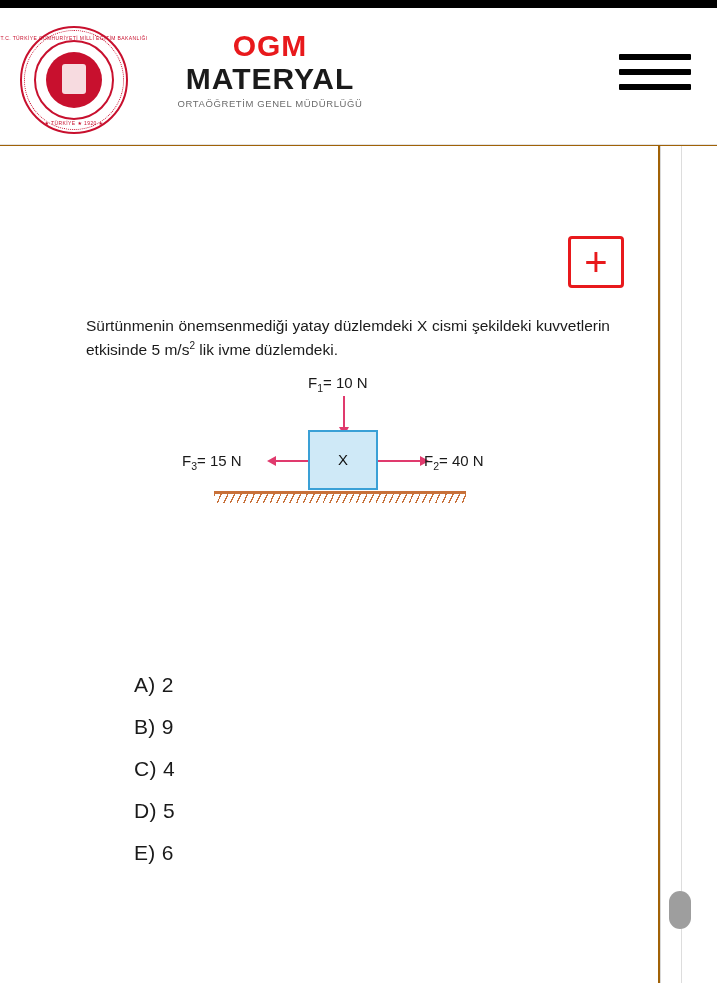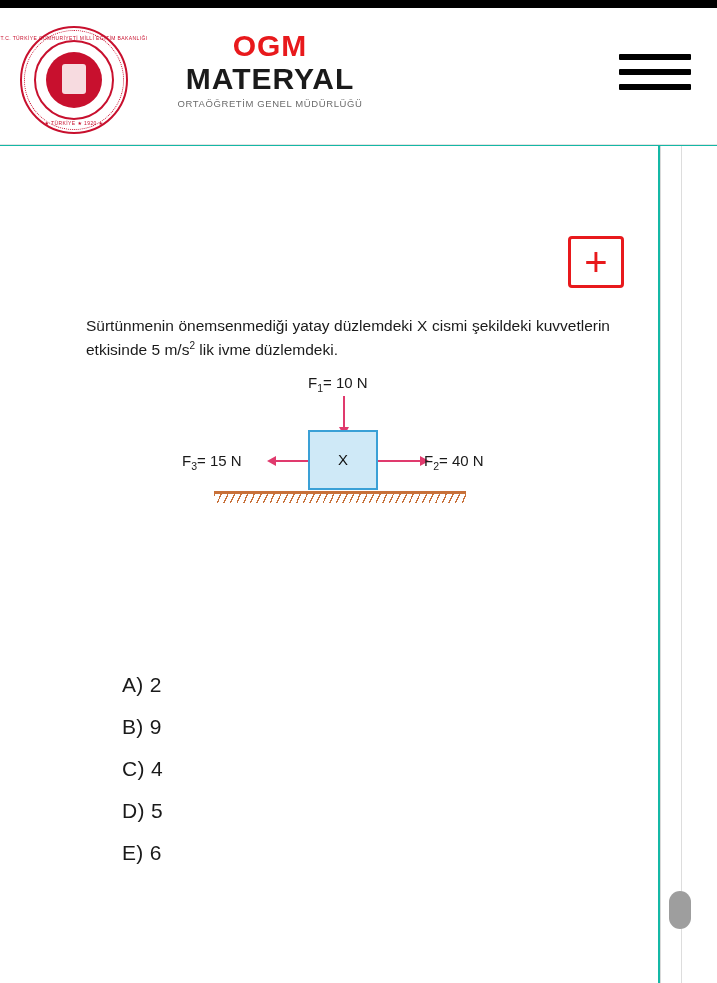--- a/index.html
+++ b/index.html
@@ -7,21 +7,21 @@
     margin: 0; padding: 0;
     width: 717px; height: 983px;
     background: #ffffff;
     font-family: "Liberation Sans", sans-serif;
     overflow: hidden;
   }
   #page {
     position: relative;
     width: 717px;
     height: 983px;
-    background: #14b8a6;
+    background: #a16207;
   }
   
   .top-strip {
     position: absolute;
     top: 0; left: 0;
     width: 717px; height: 8px;
     background: #000;
   }
   
   .header {
@@ -307,20 +307,21 @@
     position: absolute;
     left: 122px;
     top: 518px;
     width: 300px;
   }
   .option {
     font-size: 21px;
     color: #1a1a1a;
     line-height: 42px;
     letter-spacing: .3px;
+    margin-left: 12px;
   }
 </style>
 </head>
 <body>
 
 <div id="page">
 
   <div class="top-strip"></div>
 
   <div class="header">

